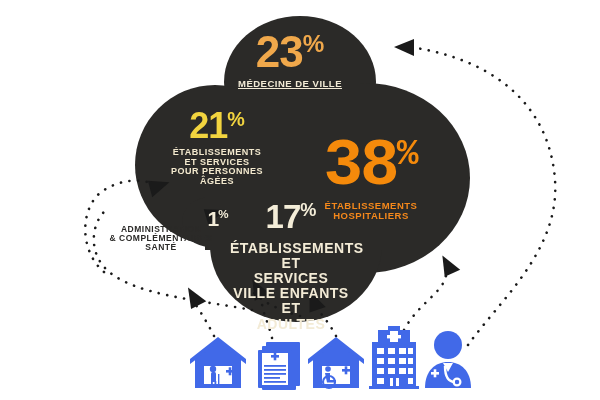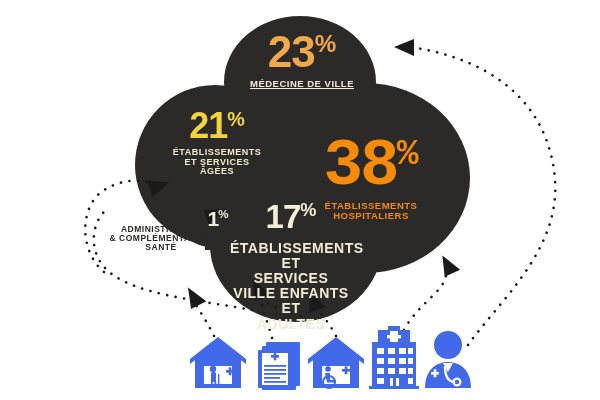--- a/index.html
+++ b/index.html
@@ -10,21 +10,21 @@
     position:relative;
   }
   #stage{position:absolute;inset:0;width:600px;height:400px;}
   svg.layer{position:absolute;left:0;top:0;width:600px;height:400px;}
   .txt{position:absolute;text-align:center;line-height:1;}
   .pct{font-weight:bold;letter-spacing:-1px;}
   .pct .sign{font-size:.55em;vertical-align:top;position:relative;top:.08em;letter-spacing:0;}
   .cap{font-weight:bold;letter-spacing:.5px;line-height:1.08;}
 
   
-  #g23{left:232px;top:30px;width:140px;}
+  #g23{left:220px;top:30px;width:140px;}
   #g23 .pct{font-size:44px;color:#F0A84B;}
   #g23 .cap{font-size:9.5px;color:#F3EBD6;margin-top:5px;text-decoration:underline;}
 
   
   #g21{left:154px;top:108px;width:126px;}
   #g21 .pct{font-size:36px;color:#F2D43F;}
   #g21 .cap{font-size:9px;color:#F3E9CE;margin-top:4px;}
 
   
   #g38{left:300px;top:134px;width:142px;}
@@ -97,20 +97,21 @@
     <div class="cap">
       <div>MÉDECINE DE VILLE</div>
     </div>
   </div>
 
   <div class="txt" id="g21">
     <div class="pct"><span>21</span><span class="sign">%</span></div>
     <div class="cap">
       <div>ÉTABLISSEMENTS</div>
       <div>ET SERVICES</div>
+      <div>POUR PERSONNES</div>
       <div>ÂGÉES</div>
     </div>
   </div>
 
   <div class="txt" id="g38">
     <div class="pct"><span>38</span><span class="sign">%</span></div>
     <div class="cap">
       <div>ÉTABLISSEMENTS</div>
       <div>HOSPITALIERS</div>
     </div>

